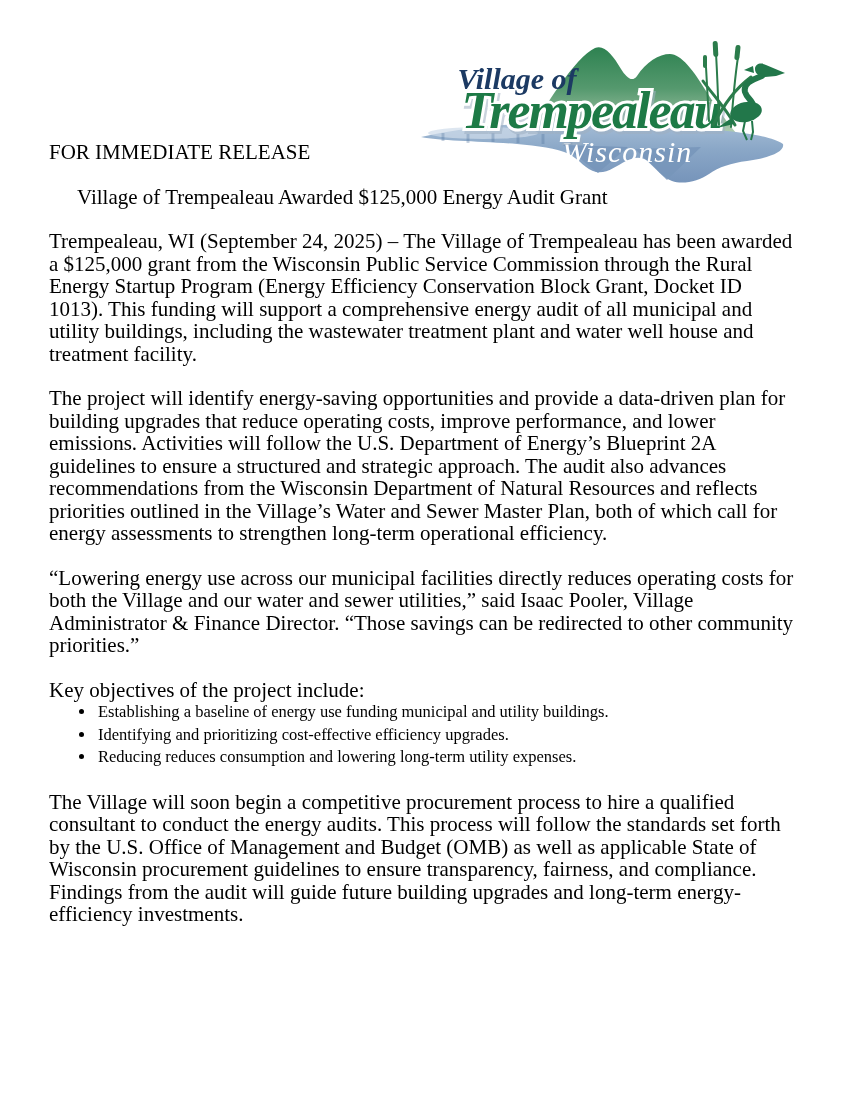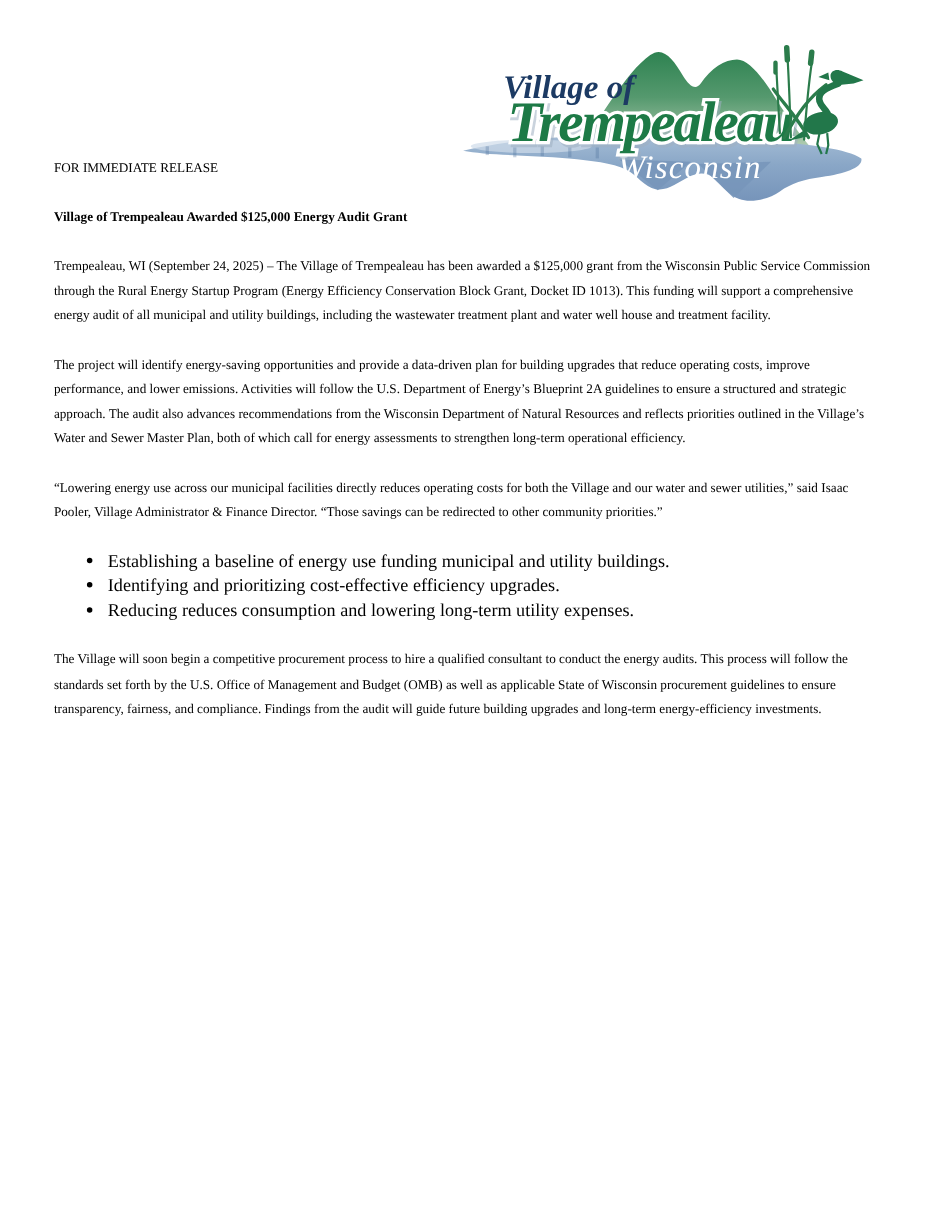--- a/index.html
+++ b/index.html
@@ -5,23 +5,23 @@
   html,body { margin:0; padding:0; background:#ffffff; }
   .page {
     position:relative; width:842px; height:1100px; background:#ffffff;
     font-family:"Liberation Serif","DejaVu Serif",serif;
     font-size:16.5px; line-height:22.5px; color:#000;
     overflow:hidden;
   }
   .logo { position:absolute; top:33px; left:413px; width:375px; height:152px; }
   .content { position:absolute; top:141px; left:49px; width:748px; }
   .content p, .content h1 {
-    margin:0 0 22px 0; font-size:12px; font-weight:normal; line-height:22.5px;
+    margin:0 0 22px 0; font-size:21px; font-weight:normal; line-height:22.5px;
   }
-  .content h1 { font-weight:bold; }
+  .content h1 { font-weight:normal;margin-left:28px; }
   .bold, .content b { font-weight:normal; }
   .intro { margin-bottom:0 !important; }
   ul.objectives { margin:0 0 22px 0; padding-left:47px; }
   ul.objectives li { padding-left:2px; line-height:22.5px; }
   svg text { font-family:"Liberation Serif","DejaVu Serif",serif; }
 </style>
 </head>
 <body>
 
 <div class="page">
@@ -98,20 +98,21 @@
     <p class="bold">FOR IMMEDIATE RELEASE</p>
 
     <h1>Village of Trempealeau Awarded $125,000 Energy Audit Grant</h1>
 
     <p><b>Trempealeau, WI (September 24, 2025</b><span>) – The Village of Trempealeau has been awarded a </span><b>$125,000 grant</b><span> from the Wisconsin Public Service Commission through the Rural Energy Startup Program (Energy Efficiency Conservation Block Grant, Docket ID 1013). This funding will support a comprehensive energy audit of all municipal and utility buildings, including the wastewater treatment plant and water well house and treatment facility.</span></p>
 
     <p>The project will identify energy-saving opportunities and provide a data-driven plan for building upgrades that reduce operating costs, improve performance, and lower emissions. Activities will follow the U.S. Department of Energy’s Blueprint 2A guidelines to ensure a structured and strategic approach. The audit also advances recommendations from the Wisconsin Department of Natural Resources and reflects priorities outlined in the Village’s Water and Sewer Master Plan, both of which call for energy assessments to strengthen long-term operational efficiency.</p>
 
     <p>“Lowering energy use across our municipal facilities directly reduces operating costs for both the Village and our water and sewer utilities,” said Isaac Pooler, Village Administrator &amp; Finance Director. “Those savings can be redirected to other community priorities.”</p>
 
+    <p class="intro">Key objectives of the project include:</p>
     <ul class="objectives">
       <li>Establishing a baseline of energy use funding municipal and utility buildings.</li>
       <li>Identifying and prioritizing cost-effective efficiency upgrades.</li>
       <li>Reducing reduces consumption and lowering long-term utility expenses.</li>
     </ul>
 
     <p>The Village will soon begin a competitive procurement process to hire a qualified consultant to conduct the energy audits. This process will follow the standards set forth by the U.S. Office of Management and Budget (OMB) as well as applicable State of Wisconsin procurement guidelines to ensure transparency, fairness, and compliance. Findings from the audit will guide future building upgrades and long-term energy-efficiency investments.</p>
   </main>
 </div>
 

